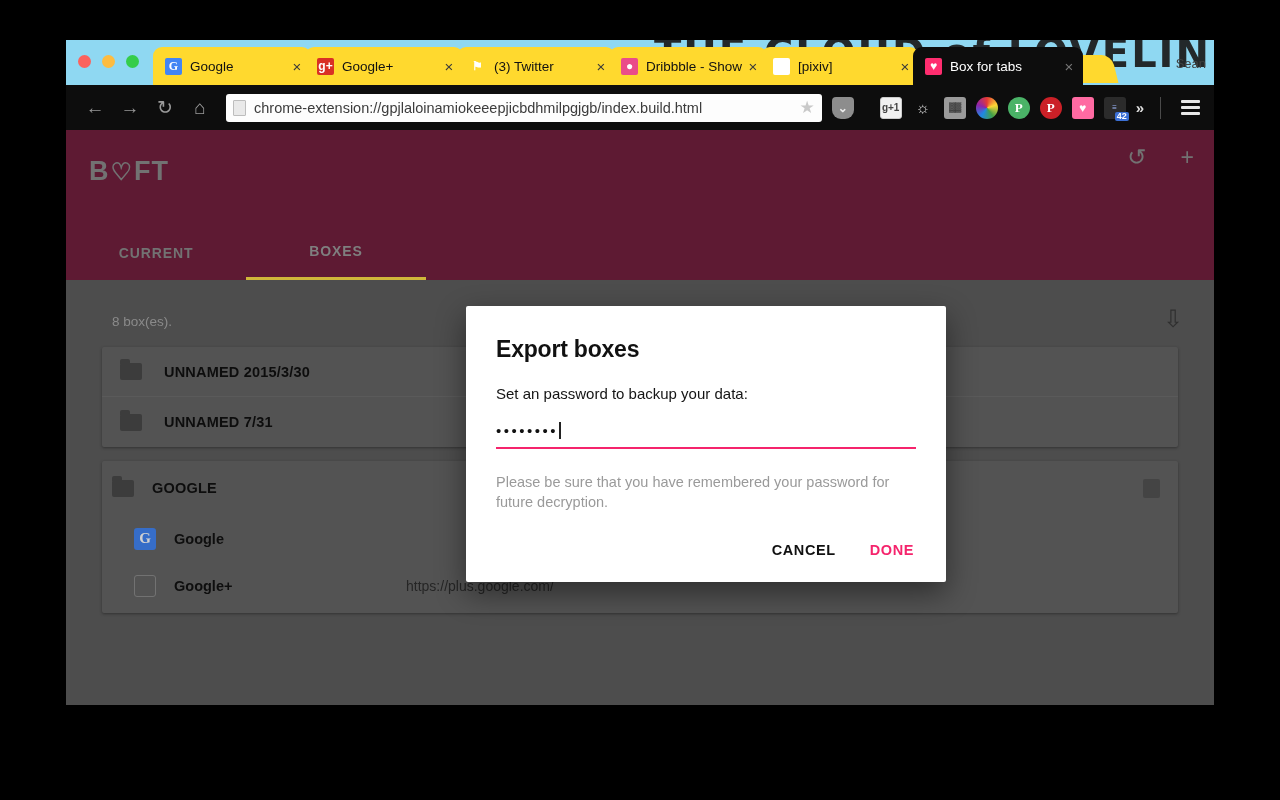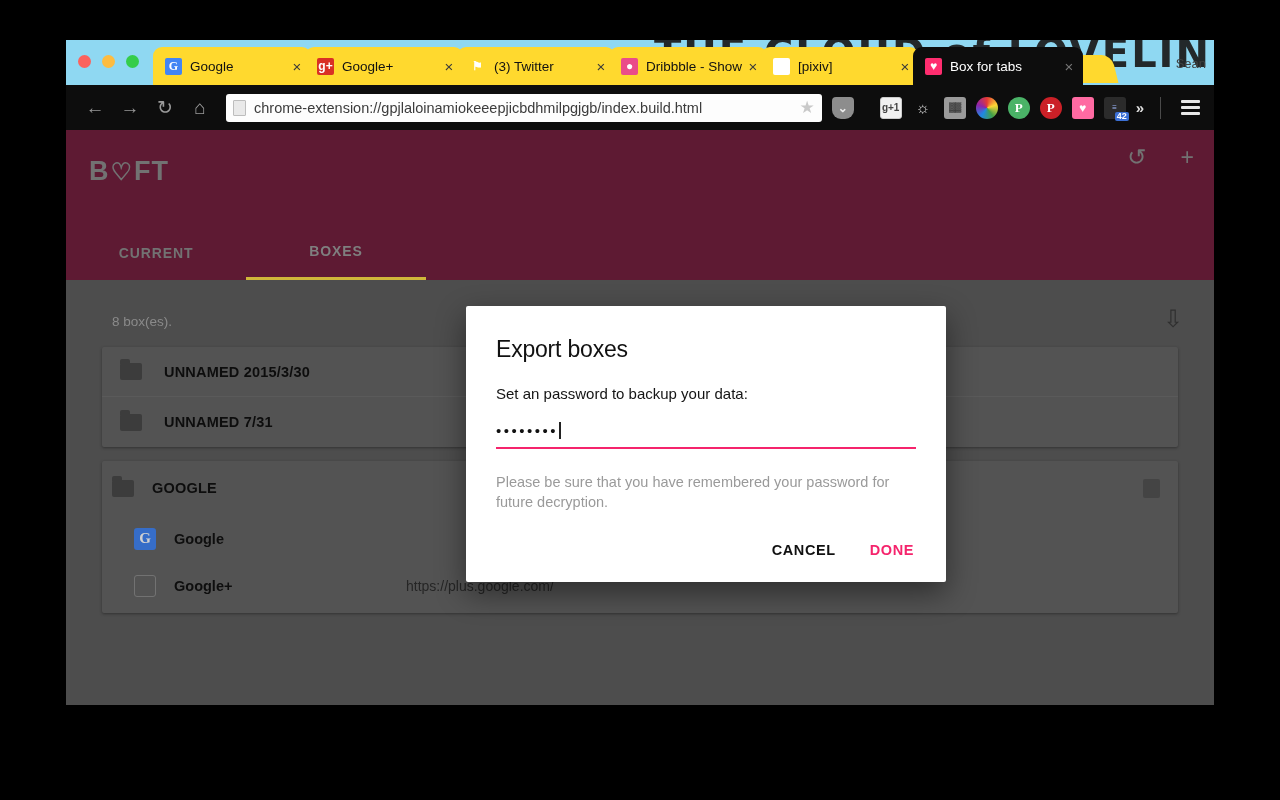--- a/index.html
+++ b/index.html
@@ -356,21 +356,21 @@
     left: 400px; top: 266px;
     width: 480px;
     background: #fff;
     border-radius: 2px;
     box-shadow: 0 11px 30px rgba(0,0,0,.45);
     padding: 30px 30px 18px;
     z-index: 60;
   }
   #dialog-title {
     font-size: 23px;
-    font-weight: normal;
+    font-weight: bold;
     color: #111;
     margin-bottom: 22px;
     letter-spacing: -.2px;
   }
   #dialog-label {
     font-size: 15px;
     color: #141414;
     margin-bottom: 20px;
   }
   #password-field {

